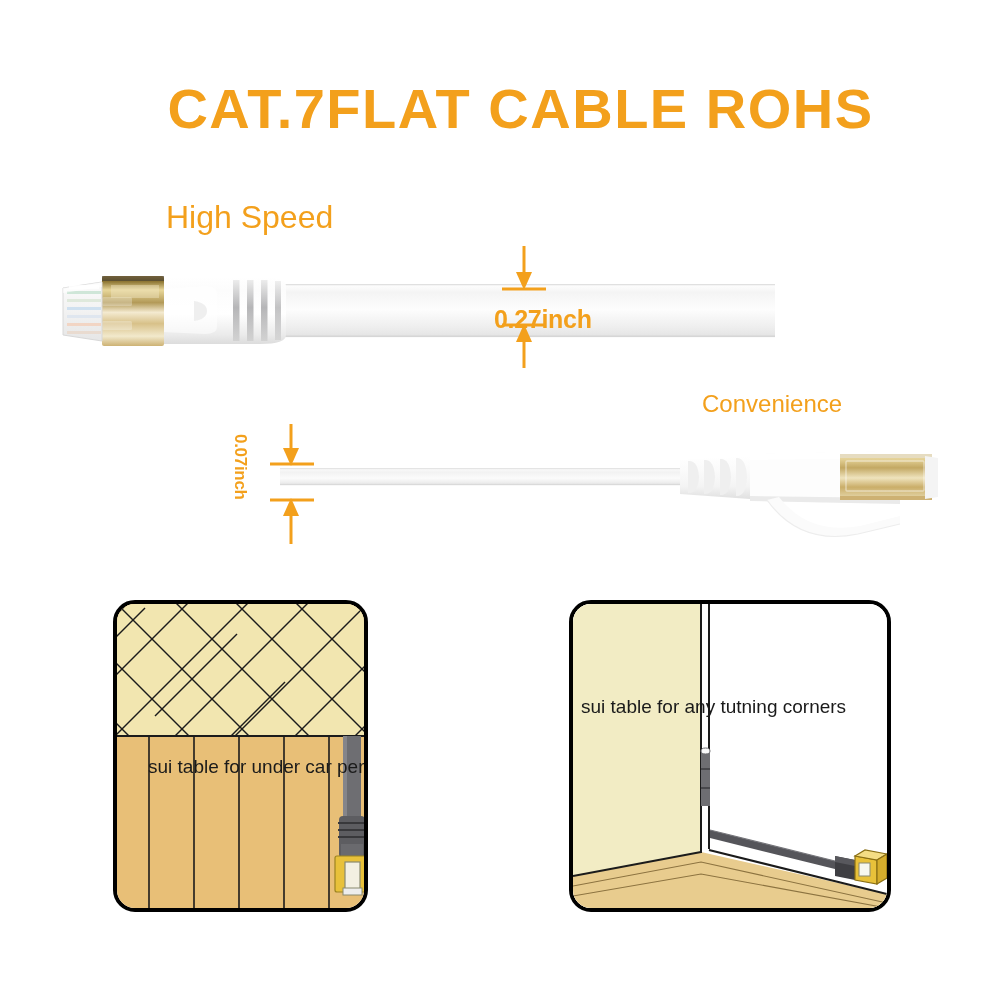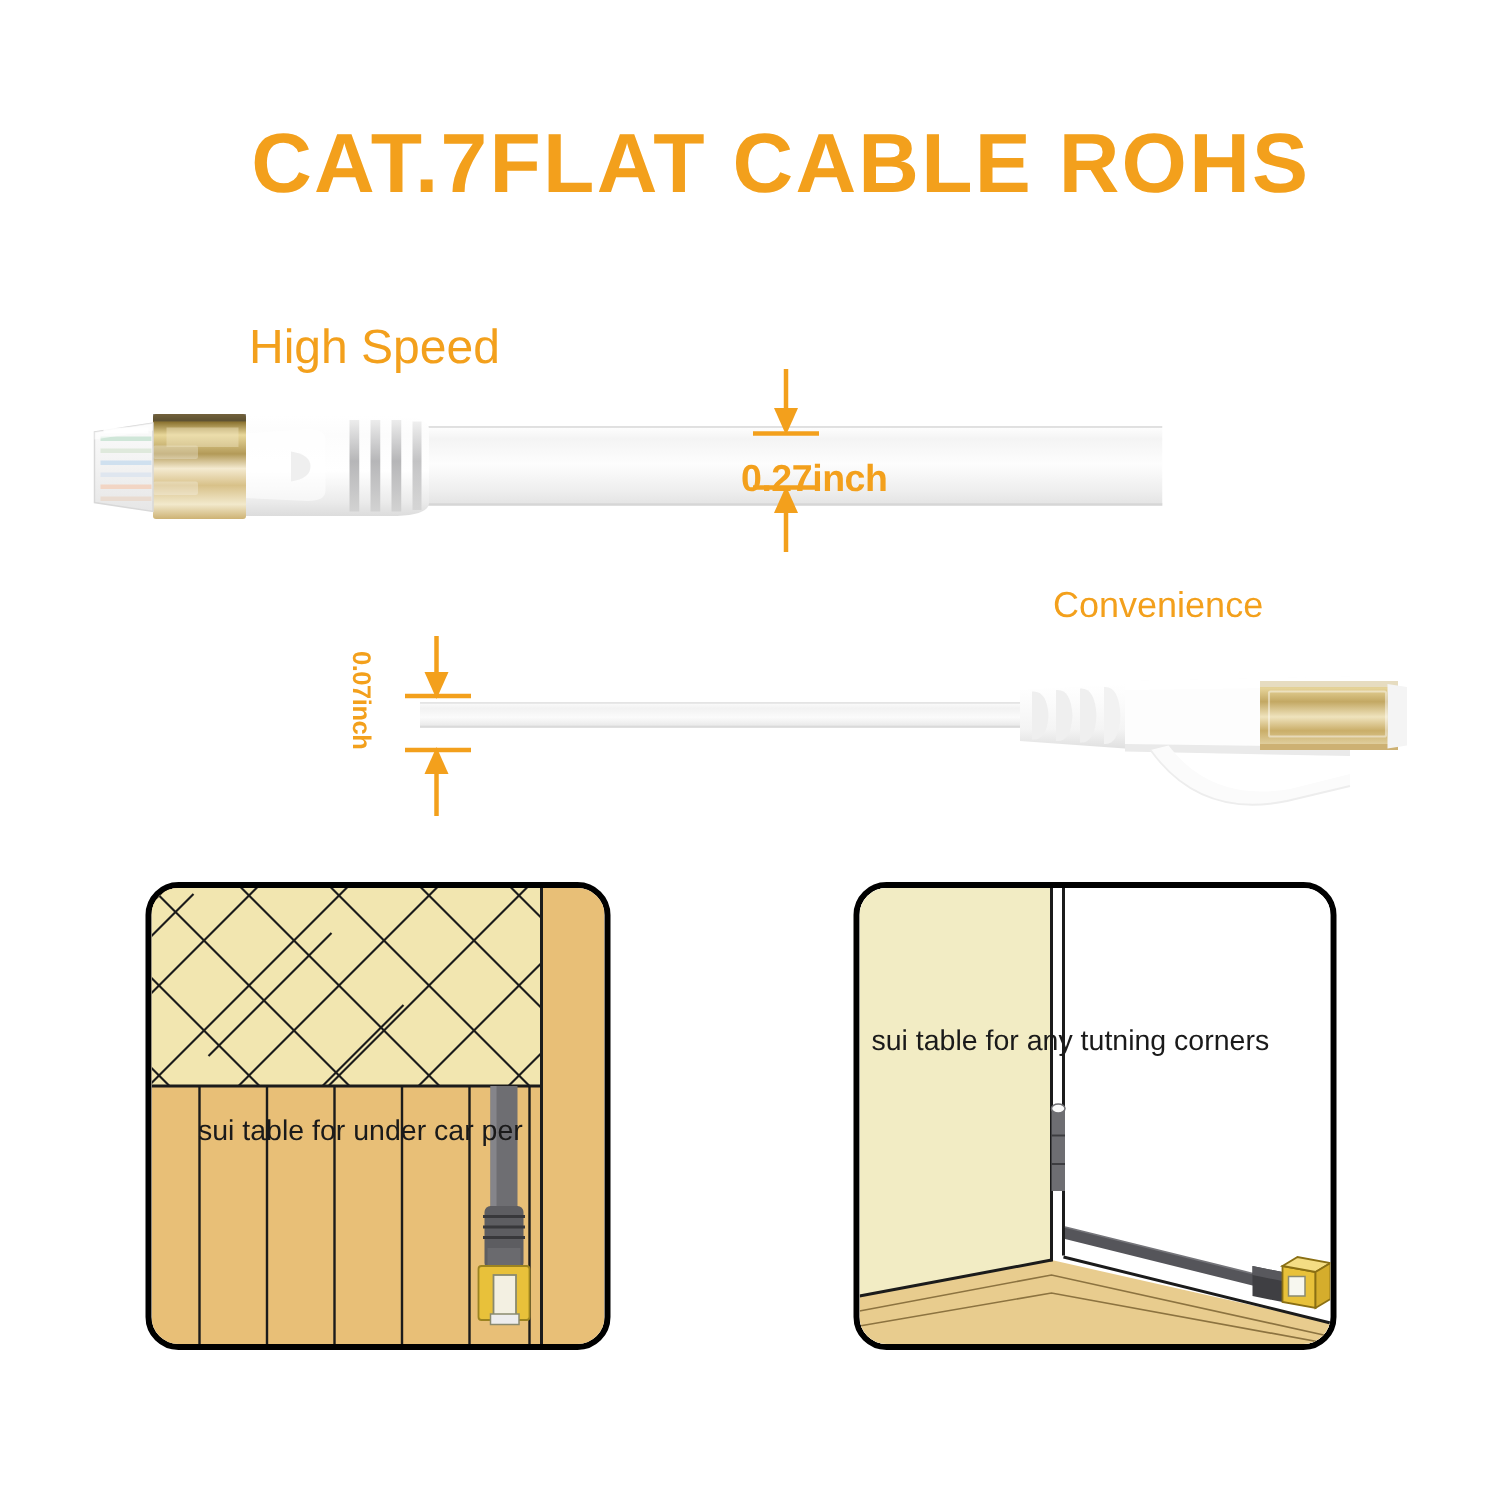--- a/index.html
+++ b/index.html
@@ -33,21 +33,21 @@
     font-weight: bold;
     letter-spacing: 1.5px;
     color: #f3a01c;
     white-space: nowrap;
     padding-left: 20px;
   }
 
   .label-highspeed {
     position: absolute;
     left: 166px;
-    top: 213px;
+    top: 199px;
     font-size: 32px;
     color: #f3a01c;
     white-space: nowrap;
   }
   .label-convenience {
     position: absolute;
     left: 702px;
     top: 390px;
     font-size: 24px;
     color: #f3a01c;
@@ -74,22 +74,23 @@
     transform-origin: left top;
   }
 
   
   .panel {
     position: absolute;
     border: 4px solid #000000;
     border-radius: 22px;
     overflow: hidden;
     box-sizing: border-box;
-  }
-  #panel-floor { left: 97px; top: 588px; width: 310px; height: 312px; }
+    margin-top: 12px;
+  }
+  #panel-floor { left: 113px; top: 588px; width: 255px; height: 312px; }
   #panel-corner { left: 569px; top: 588px; width: 322px; height: 312px; }
 
   .panel-caption {
     position: absolute;
     font-size: 19px;
     color: #1a1a1a;
     white-space: nowrap;
     z-index: 40;
   }
 

